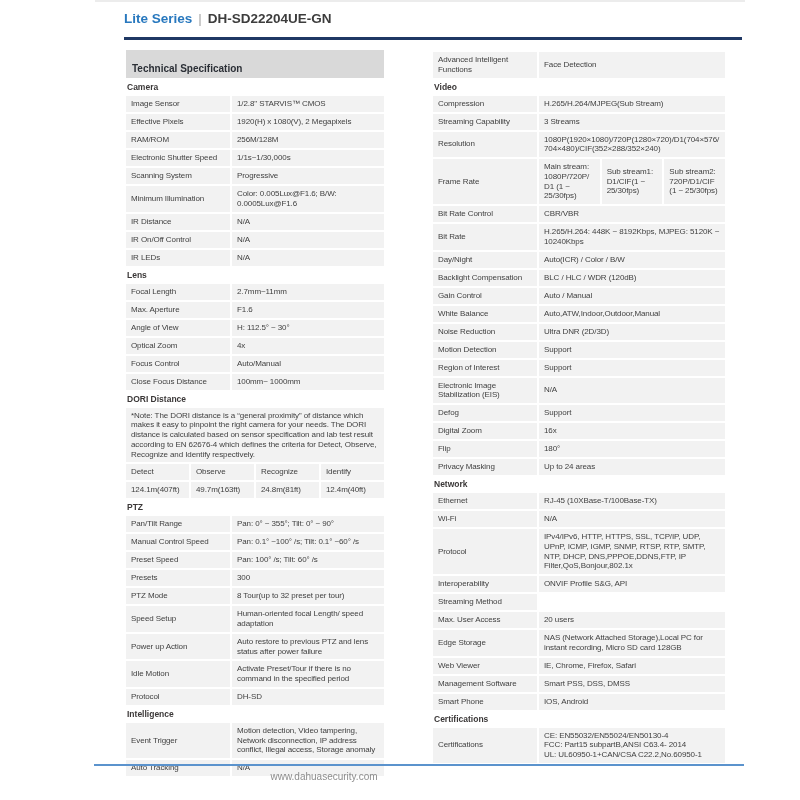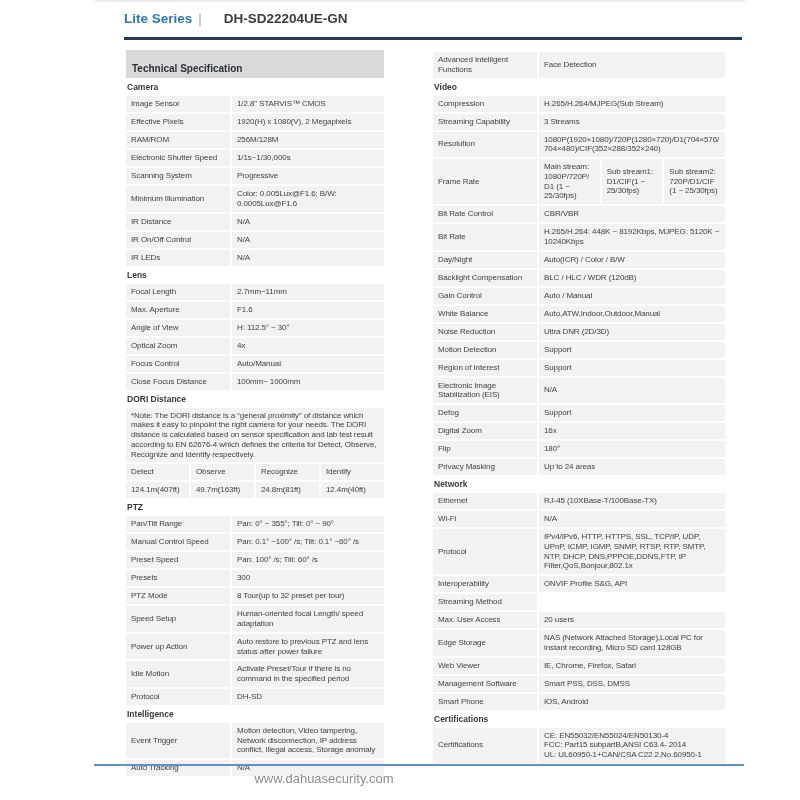--- a/index.html
+++ b/index.html
@@ -7,21 +7,21 @@
     font-family: "Liberation Sans", sans-serif; }
   .page { position: absolute; left:0; top:0; width:800px; height:800px; overflow:hidden; }
 
   .topline { position:absolute; left:95px; top:0; width:650px; height:2px;
     background: var(--faint_line, #ececec); }
 
   .title { position:absolute; left:124px; top:11px; font-size:13.5px; font-weight:bold;
     white-space:nowrap; }
   .title .series { color: var(--accent_blue, #2878be); }
   .title .sep { color:#a6a6a6; font-weight:normal; padding:0 6px; }
-  .title .model { color:#3d3d3d;margin-left:16px; }
+  .title .model { color:#3d3d3d; }
   .title-underline { position:absolute; left:124px; top:37px; width:618px; height:3px;
     background: var(--navy, #1f3864); }
 
   .col { position:absolute; }
   .col.left  { left:126px; top:50px; width:258px; }
   .col.right { left:433px; top:52px; width:292px; }
 
   .spec-bar { height:16px; background: var(--bar_bg, #d9d9d9); color:#2b2f36;
     font-weight:bold; font-size:10px; line-height:10px; padding:14px 6px; margin-bottom:2px; }
 
@@ -35,21 +35,21 @@
   .label { flex:0 0 104px; }
   .value { flex:1; }
   .subcol { flex:1; display:flex; flex-direction:row; gap:2px; }
   .subcol .cell { flex:1; }
   .block { display:block; }
   .dori-cell { flex:1; }
 
   .footer-line { position:absolute; left:94px; top:764px; width:650px; height:2px;
     background: var(--footer_blue, #5b93cd); }
   .footer-url { position:absolute; left:0; top:771px; width:648px; text-align:center;
-    font-size:13px; color:#8c8c8c; }
+    font-size:10px; color:#8c8c8c; }
 </style>
 </head>
 <body>
 
 <div class="page">
   <div class="topline"></div>
 
   <div class="title">
     <span class="series">Lite Series</span><span class="sep">|</span><span class="model">DH-SD22204UE-GN</span>
   </div>

